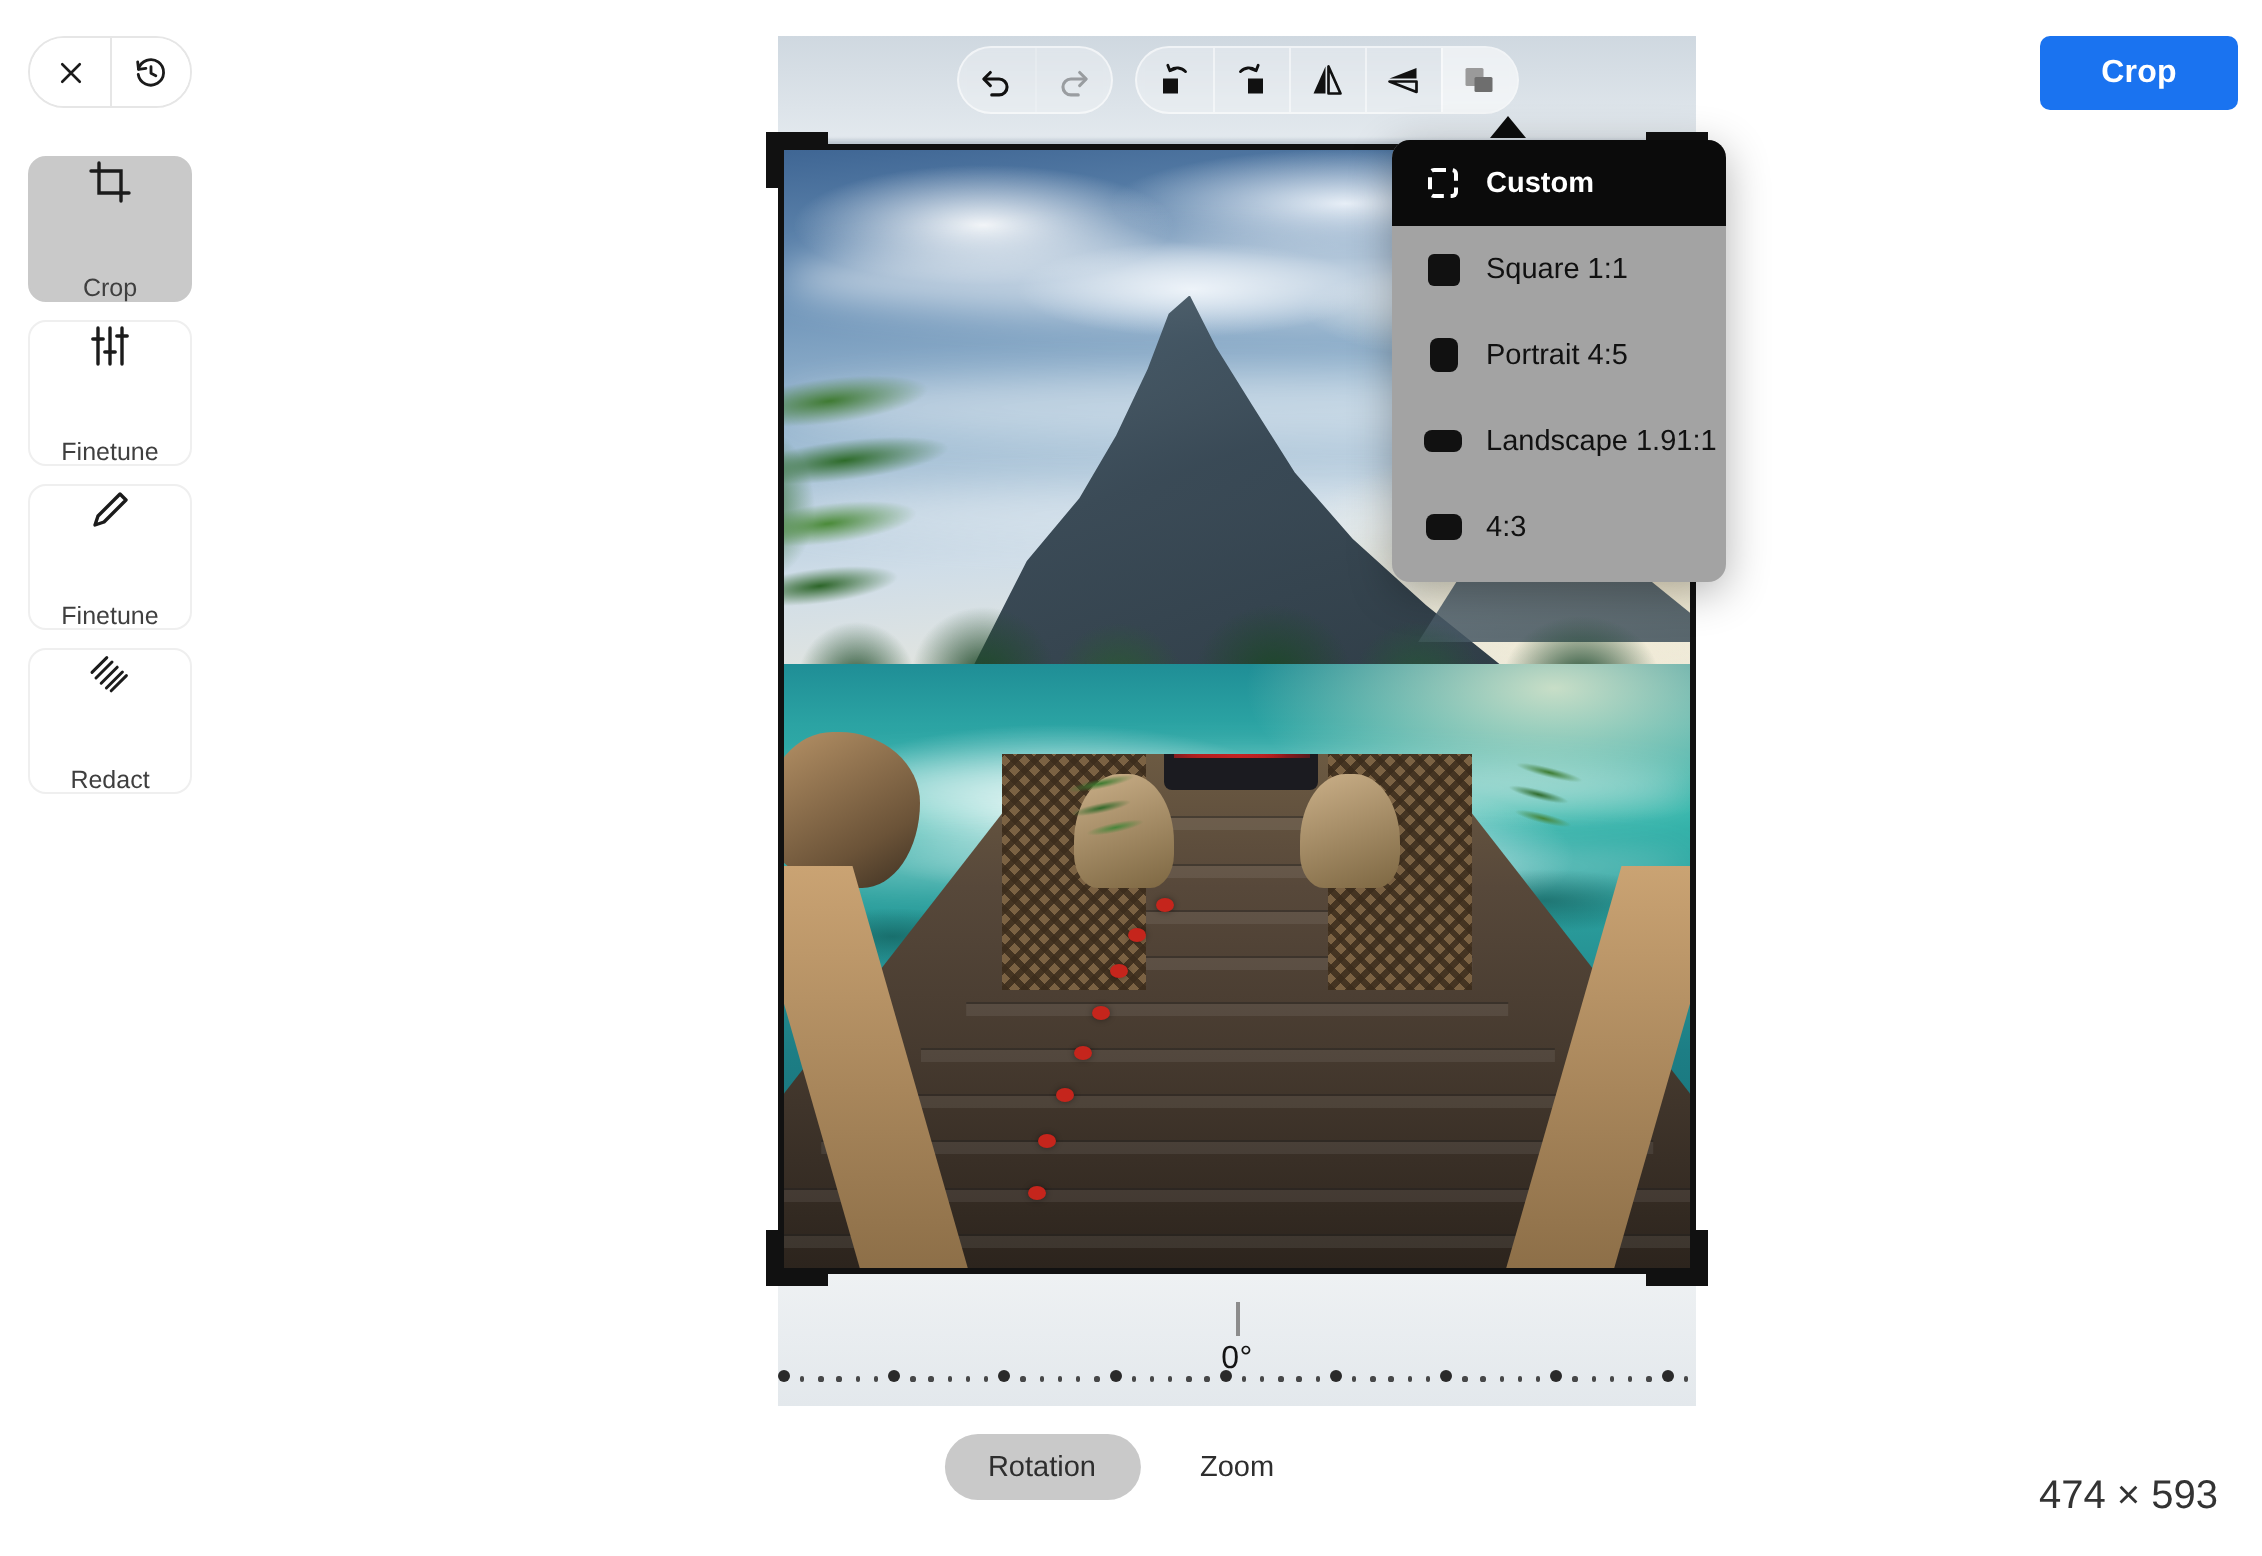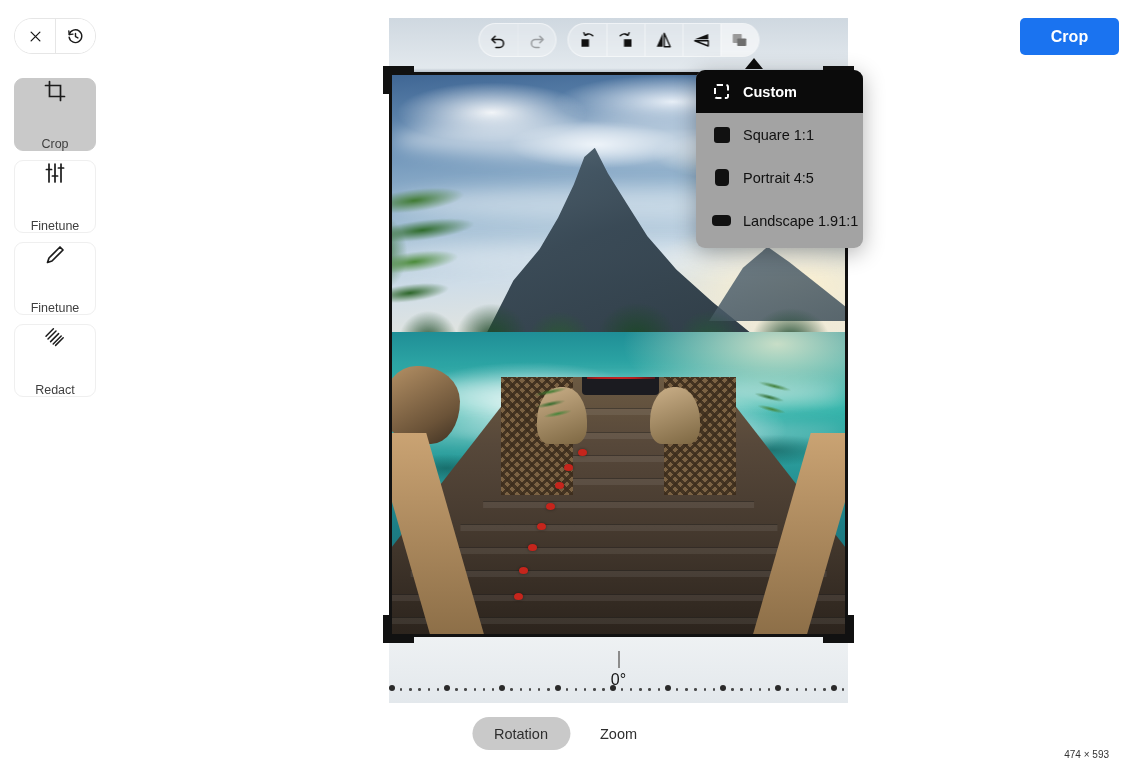--- a/index.html
+++ b/index.html
@@ -499,21 +499,21 @@
     background: transparent;
     border: none;
     cursor: pointer;
     font-family: "Liberation Sans", sans-serif;
   }
   .mode.active { background: #c9c9c9; }
   .dims {
     position: absolute;
     right: 22px;
     bottom: 18px;
-    font-size: 10px;
+    font-size: 20px;
     color: #333;
   }
 </style>
 </head>
 <body>
 
 <div id="app">
 
   <div class="tl-pill">
     <div class="tlbtn">
@@ -803,20 +803,26 @@
           <span class="sw" style="width: 14px; height: 17px; border-radius: 4px;"></span>
         </span>
         <span class="ar-label">Portrait 4:5</span>
       </div>
       <div class="ar-item">
         <span class="ar-ico">
           <span class="sw" style="width: 19px; height: 11px; border-radius: 4px;"></span>
         </span>
         <span class="ar-label">Landscape 1.91:1</span>
       </div>
+      <div class="ar-item">
+        <span class="ar-ico">
+          <span class="sw" style="width: 18px; height: 13px; border-radius: 4px;"></span>
+        </span>
+        <span class="ar-label">4:3</span>
+      </div>
     </div>
 
   <div class="modes">
     <button class="mode active">Rotation</button>
     <button class="mode">Zoom</button>
   </div>
 
   <div class="dims">474 × 593</div>
 </div>
 

